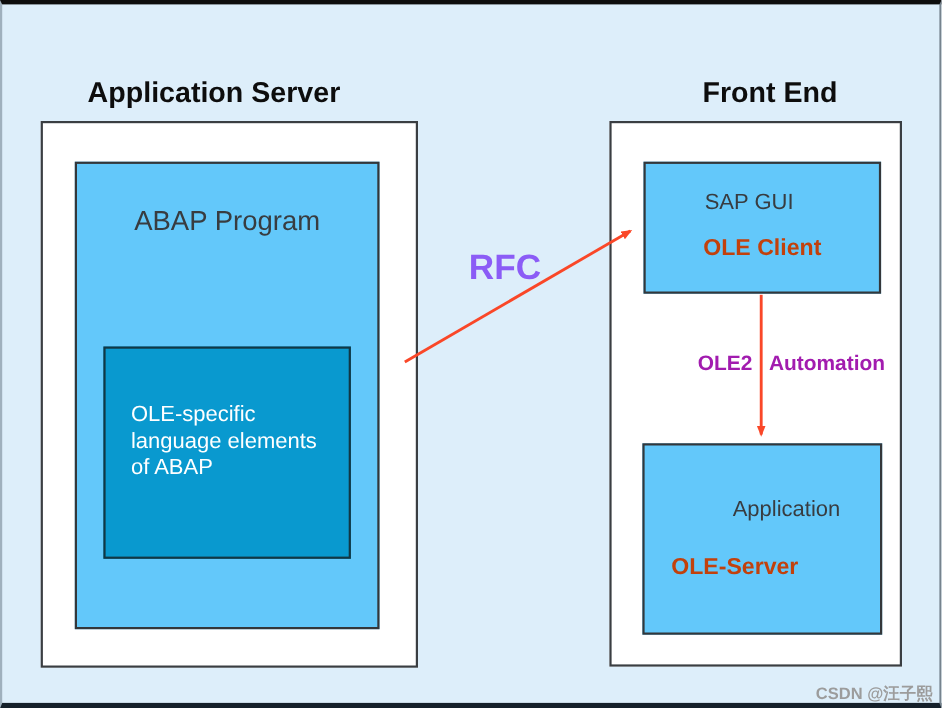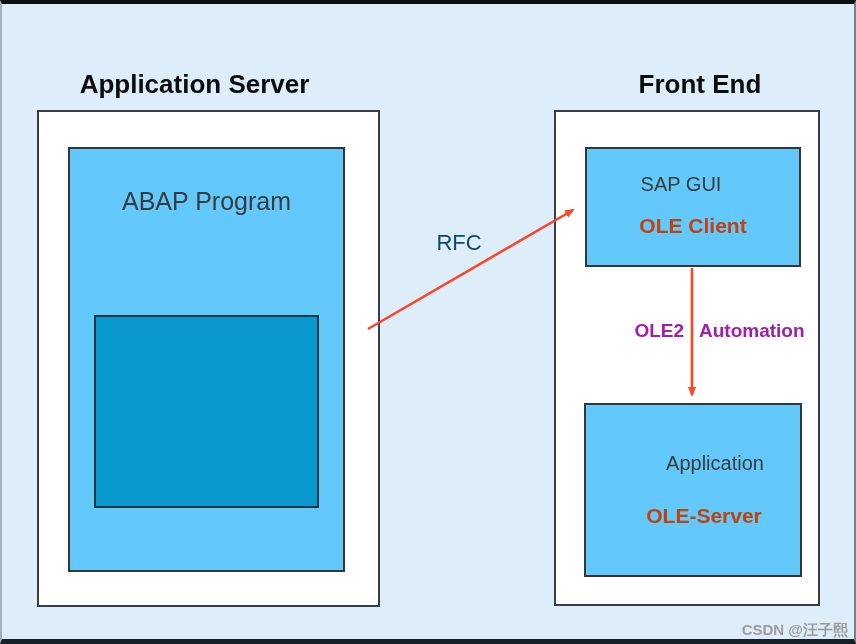--- a/index.html
+++ b/index.html
@@ -55,23 +55,23 @@
   .abap-label { font-size: 25px; line-height: 28px; }
   .inner-line1 { font-size: 20px; line-height: 24px; }
   .inner-line2 { font-size: 21px; line-height: 25px; }
   .ole-specific-text {
     color: #ffffff;
     font-size: 20px;
     line-height: 24px;
     text-align: left;
   }
   .rfc-label {
-    font-size: 22px;
-    font-weight: normal;
-    color: #0c4a6e;
+    font-size: 32px;
+    font-weight: bold;
+    color: #8b5cf6;
     line-height: 30px;
     text-align: center;
     white-space: nowrap;
   }
   .ole2-label {
     font-size: 19px;
     font-weight: bold;
     color: #a21caf;
     line-height: 22px;
     white-space: nowrap;
@@ -98,34 +98,39 @@
   <div class="abs diagram-title" style="left:560px; top:65px; width:276px;">Front End</div>
 
   <div class="abs box-white" style="left:35px; top:106px; width:343px; height:497px;"></div>
 
   <div class="abs box-blue" style="left:66px; top:143px; width:277px; height:425px;"></div>
 
   <div class="abs label-regular abap-label" style="left:66px; top:183px; width:277px;">ABAP Program</div>
 
   <div class="abs box-darkblue" style="left:92px; top:311px; width:225px; height:193px;"></div>
 
+  <div class="abs ole-specific-text" style="left:117px; top:361px; width:195px;">
+    <div>OLE-specific</div>
+    <div>language elements</div>
+    <div>of ABAP</div>
+  </div>
 
   <div class="abs box-white" style="left:552px; top:106px; width:266px; height:496px;"></div>
 
   <div class="abs box-blue" style="left:583px; top:143px; width:216px; height:120px;"></div>
 
   <div class="abs label-regular inner-line1" style="left:583px; top:168px; width:192px;">SAP GUI</div>
 
   <div class="abs label-bold inner-line2" style="left:583px; top:209px; width:216px;">OLE Client</div>
 
   <div class="abs box-blue" style="left:582px; top:399px; width:218px; height:174px;"></div>
 
   <div class="abs label-regular inner-line1" style="left:582px; top:447px; width:218px;padding-left:44px;">Application</div>
 
-  <div class="abs label-bold inner-line2" style="left:606px; top:499px; width:192px;">OLE-Server</div>
+  <div class="abs label-bold inner-line2" style="left:570px; top:499px; width:192px;">OLE-Server</div>
 
   <div class="abs rfc-label" style="left:417px; top:224px; width:80px;">RFC</div>
 
   <div class="abs ole2-label" style="left:560px; top:316px; width:122px; text-align:right;">OLE2</div>
 
   <div class="abs ole2-label" style="left:697px; top:316px; text-align:left;">Automation</div>
 
   <svg class="arrows" width="856" height="644" viewBox="0 0 856 644">
     <defs>
       <marker id="arrowhead" markerWidth="12" markerHeight="10" refX="8" refY="4" orient="auto" markerUnits="userSpaceOnUse">

